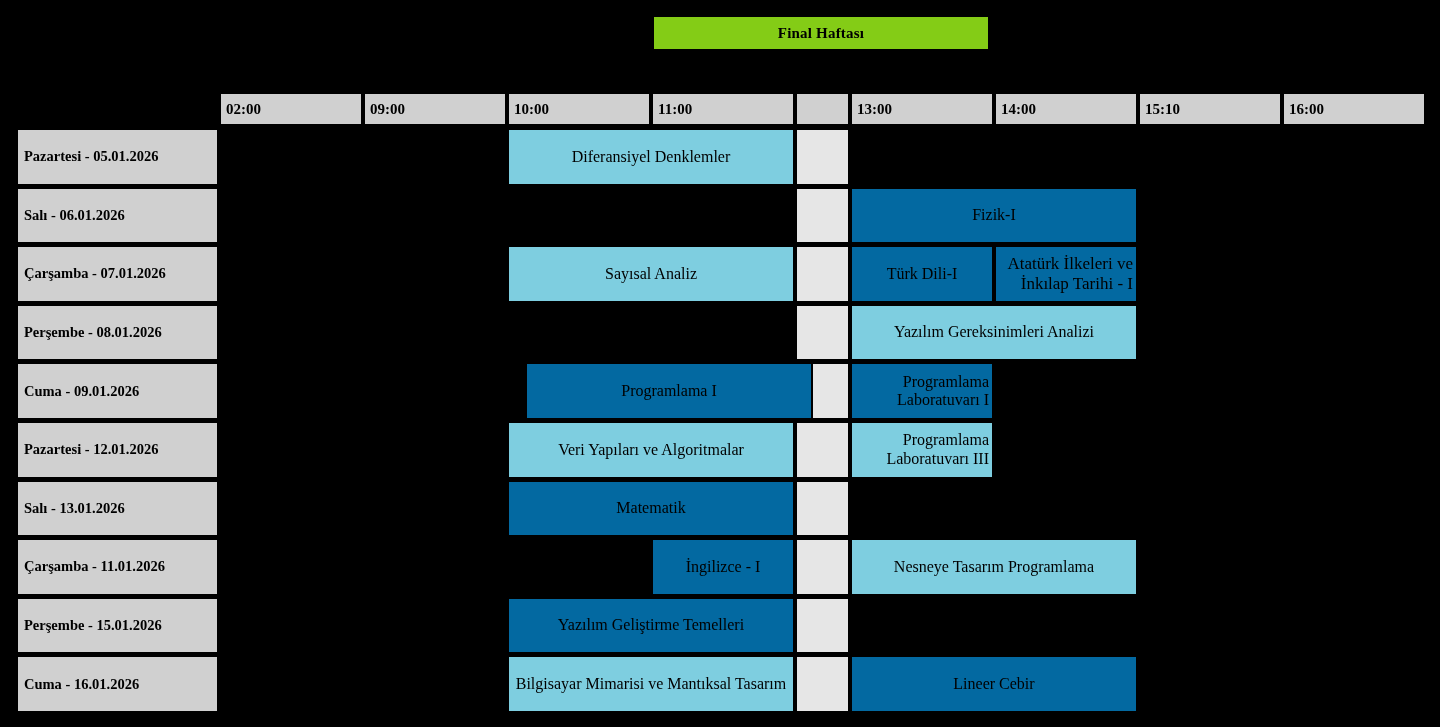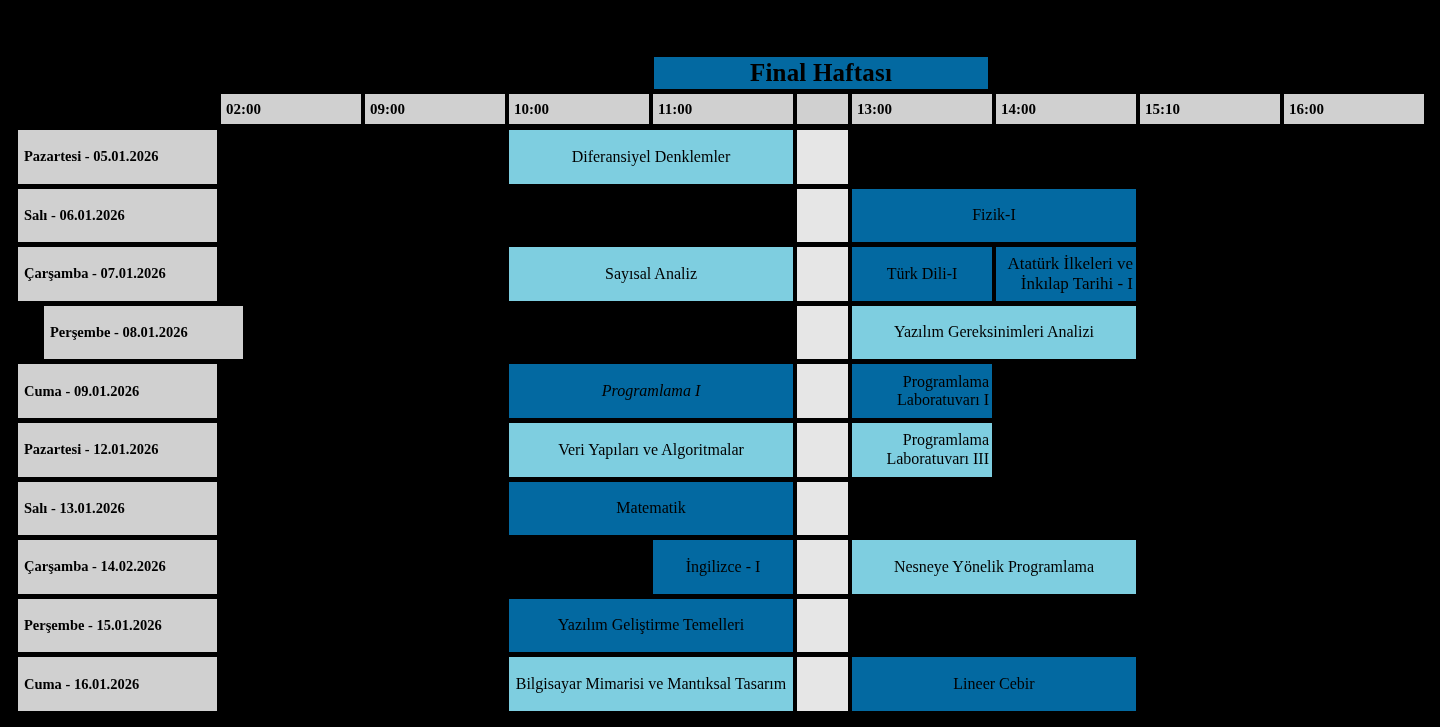--- a/index.html
+++ b/index.html
@@ -20,30 +20,29 @@
     height: 727px;
     background: #000000;
   }
   
   #title-banner {
     position: absolute;
     left: 652px;
     top: 15px;
     width: 338px;
     height: 36px;
-    background: #0369a1;
+    background: #84cc16;
     border: 2px solid #000000;
     box-sizing: border-box;
     display: flex;
     align-items: center;
     justify-content: center;
     font-weight: bold;
-    font-size: 25px;
+    font-size: 15px;
     letter-spacing: 0.2px;
-    margin-top: 40px;
   }
   
   #grid {
     position: absolute;
     left: 16px;
     top: 92px;
     width: 1410px;
     height: 624px;
   }
   .hdr-cell {
@@ -112,25 +111,25 @@
         <div class="hdr-cell blank" style="left: 779px; width: 55px;"></div>
         <div class="hdr-cell" style="left: 834px; width: 144px;">13:00</div>
         <div class="hdr-cell" style="left: 978px; width: 144px;">14:00</div>
         <div class="hdr-cell" style="left: 1122px; width: 144px;">15:10</div>
         <div class="hdr-cell" style="left: 1266px; width: 144px;">16:00</div>
       </div>
     <div id="day-col">
         <div class="day-cell" style="top: 36px; height: 57.6px;">Pazartesi - 05.01.2026</div>
         <div class="day-cell" style="top: 94.6px; height: 57.6px;">Salı - 06.01.2026</div>
         <div class="day-cell" style="top: 153.2px; height: 57.6px;">Çarşamba - 07.01.2026</div>
-        <div class="day-cell" style="top: 211.8px; height: 57.6px; margin-left: 26px;">Perşembe - 08.01.2026</div>
+        <div class="day-cell" style="top: 211.8px; height: 57.6px;">Perşembe - 08.01.2026</div>
         <div class="day-cell" style="top: 270.4px; height: 57.6px;">Cuma - 09.01.2026</div>
         <div class="day-cell" style="top: 329px; height: 57.6px;">Pazartesi - 12.01.2026</div>
         <div class="day-cell" style="top: 387.6px; height: 57.6px;">Salı - 13.01.2026</div>
-        <div class="day-cell" style="top: 446.2px; height: 57.6px;">Çarşamba - 14.02.2026</div>
+        <div class="day-cell" style="top: 446.2px; height: 57.6px;">Çarşamba - 11.01.2026</div>
         <div class="day-cell" style="top: 504.8px; height: 57.6px;">Perşembe - 15.01.2026</div>
         <div class="day-cell" style="top: 563.4px; height: 57.6px;">Cuma - 16.01.2026</div>
       </div>
     <div id="break-col">
         <div class="break-cell" style="left: 779px; width: 55px; top: 36px; height: 57.6px;"></div>
         <div class="break-cell" style="left: 779px; width: 55px; top: 94.6px; height: 57.6px;"></div>
         <div class="break-cell" style="left: 779px; width: 55px; top: 153.2px; height: 57.6px;"></div>
         <div class="break-cell" style="left: 779px; width: 55px; top: 211.8px; height: 57.6px;"></div>
         <div class="break-cell" style="left: 779px; width: 55px; top: 270.4px; height: 57.6px;"></div>
         <div class="break-cell" style="left: 779px; width: 55px; top: 329px; height: 57.6px;"></div>
@@ -139,26 +138,26 @@
         <div class="break-cell" style="left: 779px; width: 55px; top: 504.8px; height: 57.6px;"></div>
         <div class="break-cell" style="left: 779px; width: 55px; top: 563.4px; height: 57.6px;"></div>
       </div>
     <div id="course-layer">
         <div class="course blue" style="left: 491px; width: 288px; top: 36px; height: 57.6px;">Diferansiyel Denklemler</div>
         <div class="course green" style="left: 834px; width: 288px; top: 94.6px; height: 57.6px;">Fizik-I</div>
         <div class="course blue" style="left: 491px; width: 288px; top: 153.2px; height: 57.6px;">Sayısal Analiz</div>
         <div class="course green" style="left: 834px; width: 144px; top: 153.2px; height: 57.6px;">Türk Dili-I</div>
         <div class="course green small" style="left: 978px; width: 144px; top: 153.2px; height: 57.6px;">Atatürk İlkeleri ve İnkılap Tarihi - I</div>
         <div class="course blue" style="left: 834px; width: 288px; top: 211.8px; height: 57.6px;">Yazılım Gereksinimleri Analizi</div>
-        <div class="course green" style="left: 491px; width: 288px; top: 270.4px; height: 57.6px; font-style: italic;">Programlama I</div>
+        <div class="course green" style="left: 509px; width: 288px; top: 270.4px; height: 57.6px;">Programlama I</div>
         <div class="course green" style="left: 834px; width: 144px; top: 270.4px; height: 57.6px;">Programlama Laboratuvarı I</div>
         <div class="course blue" style="left: 491px; width: 288px; top: 329px; height: 57.6px;">Veri Yapıları ve Algoritmalar</div>
         <div class="course blue" style="left: 834px; width: 144px; top: 329px; height: 57.6px;">Programlama Laboratuvarı III</div>
         <div class="course green" style="left: 491px; width: 288px; top: 387.6px; height: 57.6px;">Matematik</div>
         <div class="course green" style="left: 635px; width: 144px; top: 446.2px; height: 57.6px;">İngilizce - I</div>
-        <div class="course blue" style="left: 834px; width: 288px; top: 446.2px; height: 57.6px;">Nesneye Yönelik Programlama</div>
+        <div class="course blue" style="left: 834px; width: 288px; top: 446.2px; height: 57.6px;">Nesneye Tasarım Programlama</div>
         <div class="course green" style="left: 491px; width: 288px; top: 504.8px; height: 57.6px;">Yazılım Geliştirme Temelleri</div>
         <div class="course blue" style="left: 491px; width: 288px; top: 563.4px; height: 57.6px;">Bilgisayar Mimarisi ve Mantıksal Tasarım</div>
         <div class="course green" style="left: 834px; width: 288px; top: 563.4px; height: 57.6px;">Lineer Cebir</div>
       </div>
   </div>
 
 </div>
 
 </body></html>

